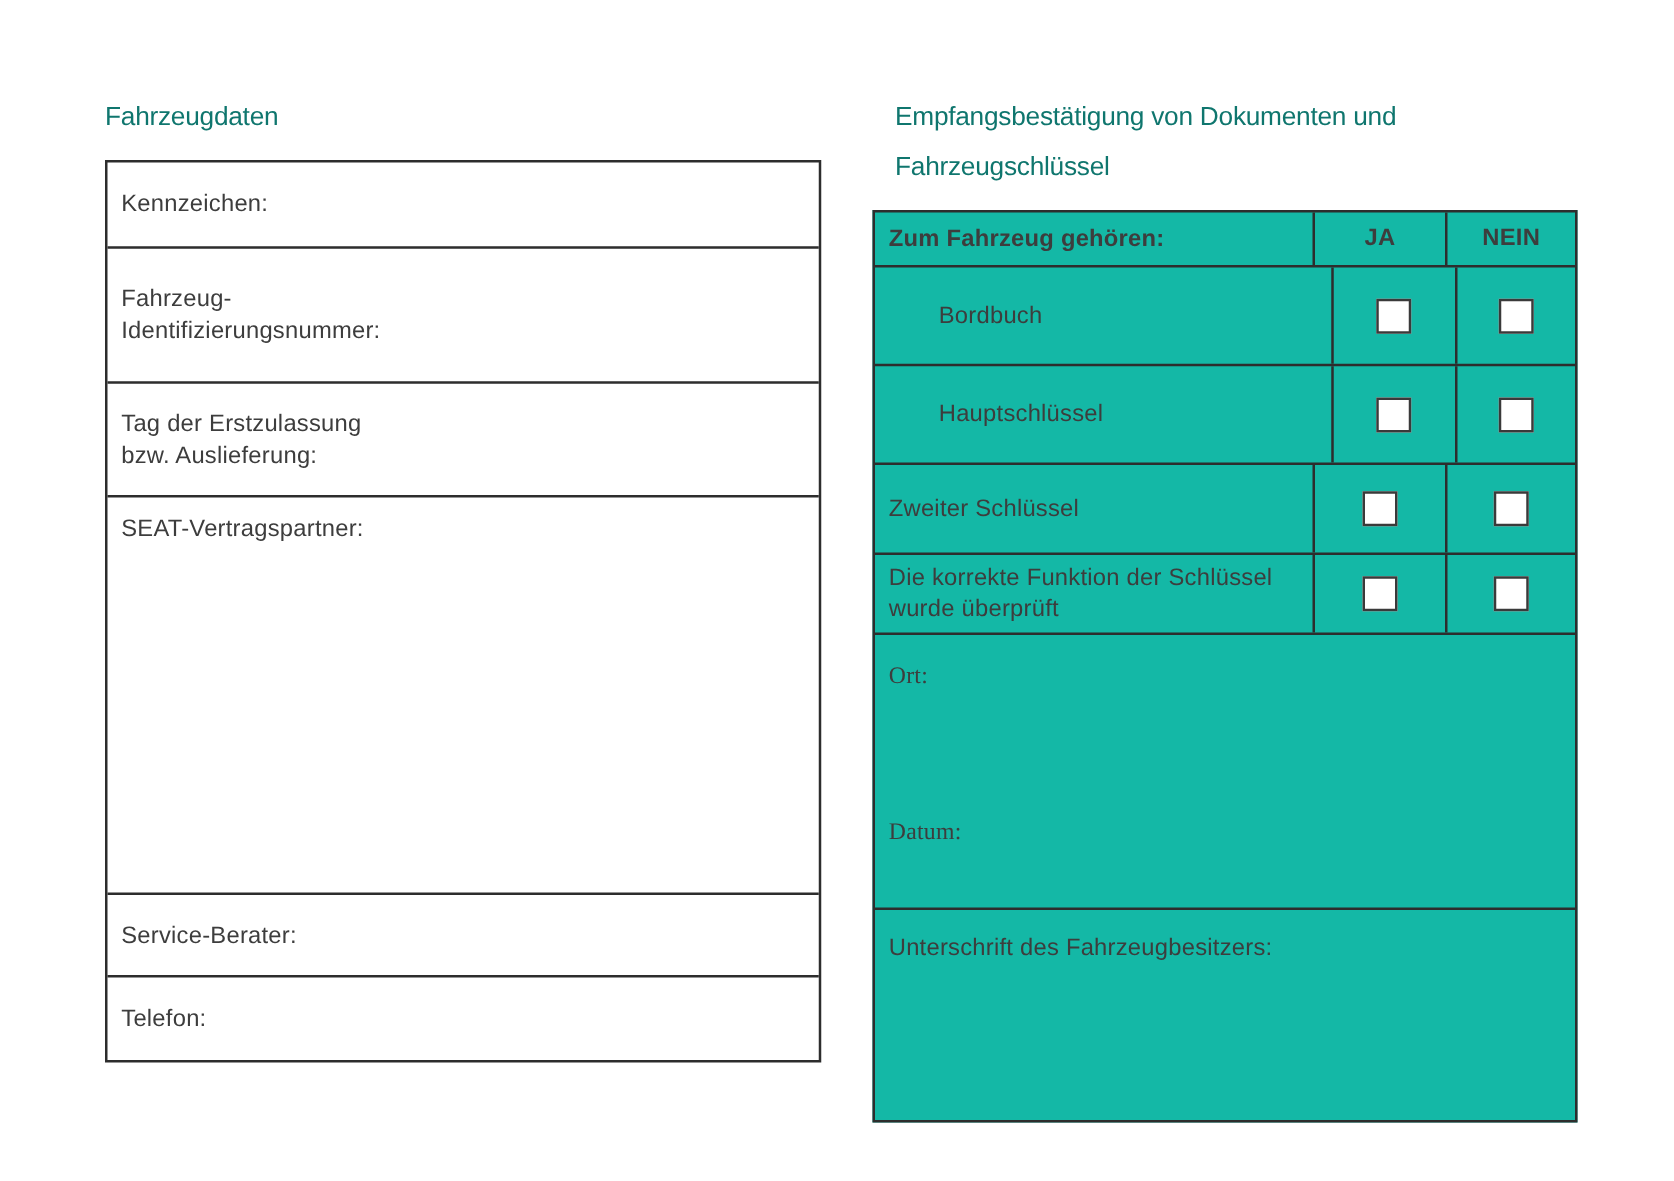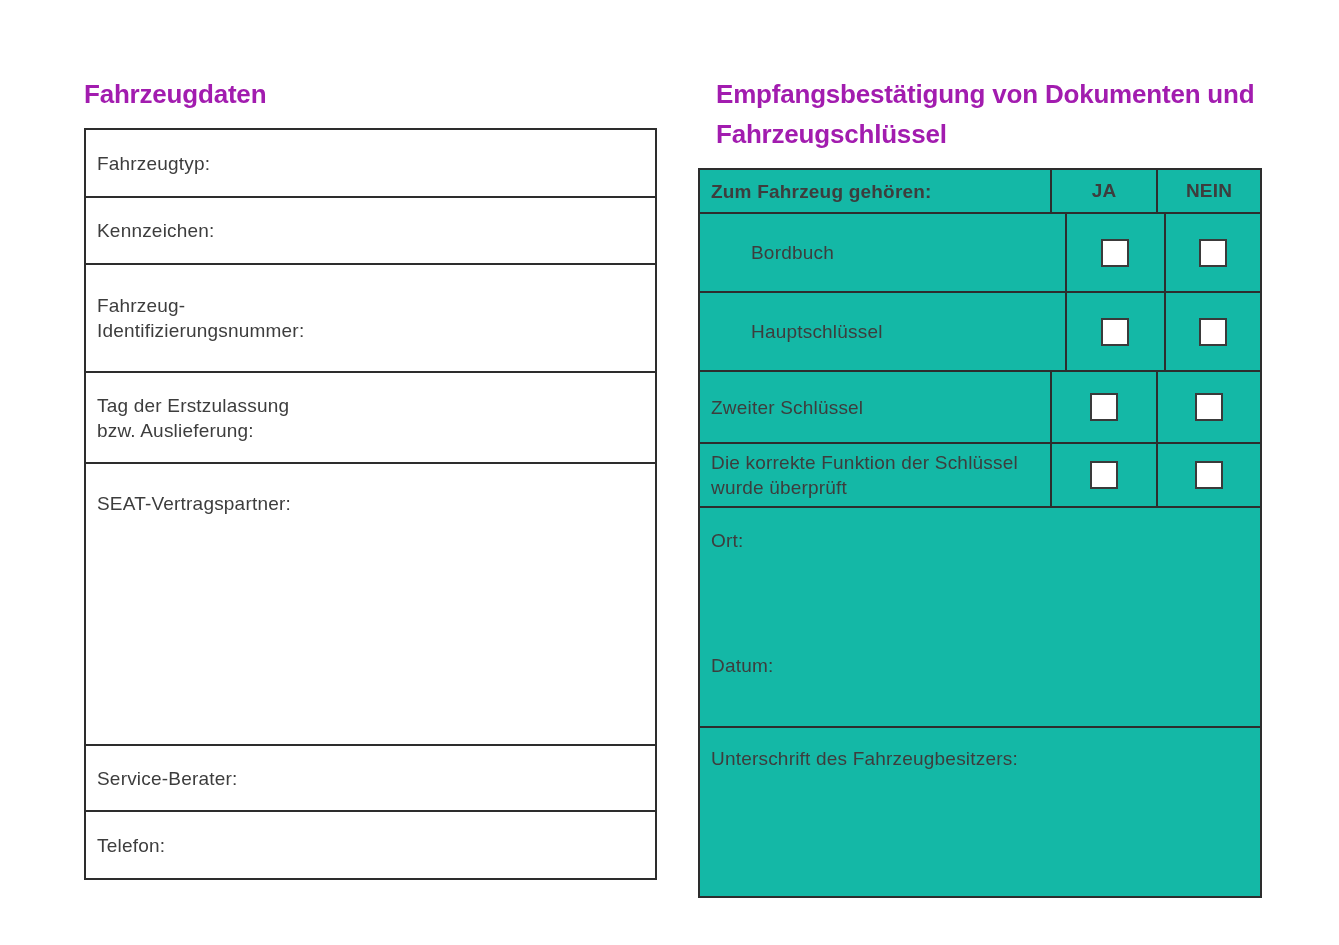--- a/index.html
+++ b/index.html
@@ -12,23 +12,23 @@
     position: relative;
     width: 1339px;
     height: 945px;
     background: #ffffff;
     overflow: hidden;
   }
 
   
   .section-title {
     position: absolute;
-    font-size: 26px;
-    font-weight: bold;
-    color: #a21caf;
+    font-size: 21px;
+    font-weight: normal;
+    color: #0f766e;
     letter-spacing: -0.2px;
     line-height: 40px;
   }
   .title-left  { left: 84px;  top: 74px; }
   .title-right { left: 716px; top: 74px; width: 600px; }
 
   
   .lbl {
     font-size: 19px;
     color: #3d3d3d;
@@ -51,21 +51,21 @@
     align-items: center;
     padding-left: 11px;
     padding-right: 10px;
     border-top: 2px solid #2d2d2d;
   }
   .vrow:first-child { border-top: none; }
   .vrow.h68  { height: 66px; }
   .vrow.h69  { height: 67px; }
   .vrow.h90  { height: 108px; }
   .vrow.h93  { height: 91px; }
-  .vrow.h284 { height: 282px; align-items: flex-start; padding-top: 27px; }
+  .vrow.h284 { height: 318px; align-items: flex-start; padding-top: 13px; }
   .vrow.h70  { height: 68px; }
 
   
   .rtable {
     position: absolute;
     left: 698px;
     top: 168px;
     width: 564px;
     border: 2px solid #2d2d2d;
     background: #14b8a6;
@@ -120,23 +120,20 @@
   }
 </style>
 </head>
 <body>
 
 <div class="page">
 
   <div class="section-title title-left">Fahrzeugdaten</div>
 
   <div class="vtable">
-    <div class="vrow h68">
-      <span class="lbl">Fahrzeugtyp:</span>
-    </div>
     <div class="vrow h69">
       <span class="lbl">Kennzeichen:</span>
     </div>
     <div class="vrow h90">
       <span class="lbl">Fahrzeug-
 Identifizierungsnummer:</span>
     </div>
     <div class="vrow h93">
       <span class="lbl">Tag der Erstzulassung
 bzw. Auslieferung:</span>
@@ -213,21 +210,21 @@
       </div>
       <div class="rcell-check col-ja">
         <span class="checkbox"></span>
       </div>
       <div class="rcell-check col-nein">
         <span class="checkbox"></span>
       </div>
     </div>
 
     <div class="rrow">
-      <div class="cell-ortdatum" style="width:100%;">
+      <div class="cell-ortdatum" style="width:100%;font-family:Liberation Serif, serif;">
         <div class="lbl">Ort:</div>
         <div class="lbl datum">Datum:</div>
       </div>
     </div>
 
     <div class="rrow">
       <div class="cell-signature" style="width:100%;">
         <div class="lbl">Unterschrift des Fahrzeugbesitzers:</div>
       </div>
     </div>

